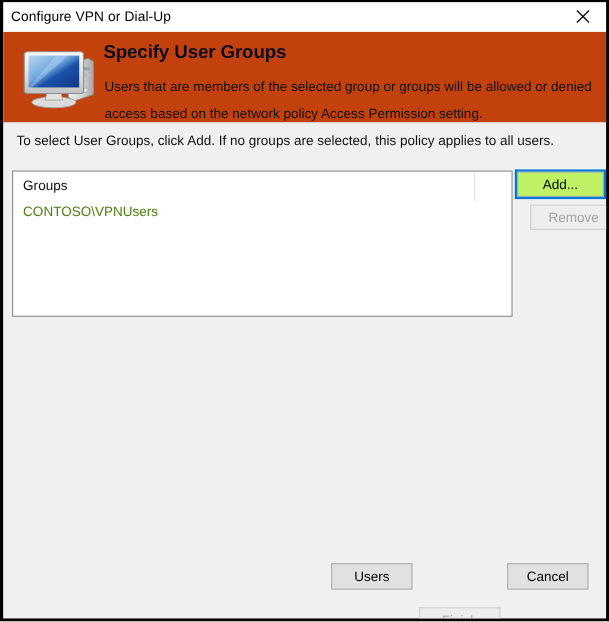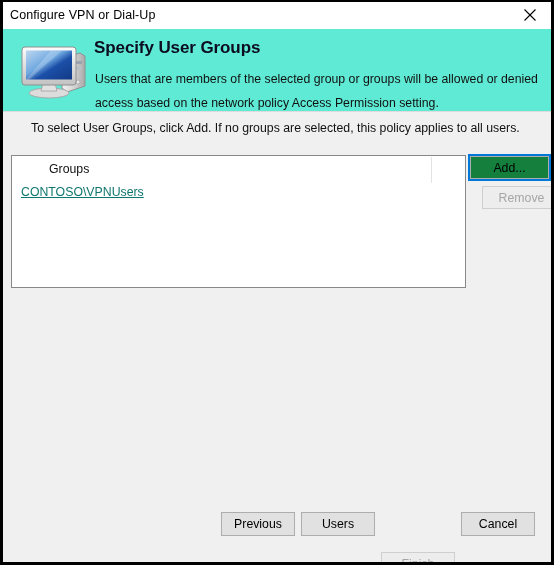--- a/index.html
+++ b/index.html
@@ -48,21 +48,21 @@
     align-items: center;
     justify-content: center;
     background: transparent;
   }
   #close-button svg { display: block; }
 
   
   #header-band {
     position: relative;
     height: 82px;
-    background: #5eead4;
+    background: #c2410c;
     border-bottom: 1px solid #dcdcdc;
   }
   #header-icon {
     position: absolute;
     left: 14px;
     top: 8px;
     width: 74px;
     height: 66px;
   }
   #header-icon svg { display: block; }
@@ -88,21 +88,21 @@
 
   
   #body-area {
     position: relative;
     height: 453px;
     background: #f0f0f0;
   }
 
   #instruction {
     position: absolute;
-    left: 28px;
+    left: 12px;
     top: 9px;
     font-size: 12.3px;
     color: #111111;
     white-space: nowrap;
   }
 
   
   #groups-listbox {
     position: absolute;
     left: 8px;
@@ -122,49 +122,47 @@
     height: 26px;
     background: #e3e3e3;
   }
   .list-header-row {
     position: absolute;
     left: 9px;
     top: 6px;
     font-size: 12.3px;
     color: #111111;
     white-space: nowrap;
-    margin-left: 28px;
   }
   .list-item-row {
     position: absolute;
     left: 9px;
     top: 29px;
     font-size: 12.3px;
-    color: #0f766e;
-    white-space: nowrap;
-    text-decoration: underline;
+    color: #4d7c0f;
+    white-space: nowrap;
   }
 
   
   .side-btn {
     position: absolute;
     left: 467px;
     width: 79px;
     height: 23px;
     box-sizing: border-box;
     font-size: 12.3px;
     font-family: "Liberation Sans", sans-serif;
     display: flex;
     align-items: center;
     justify-content: center;
     padding: 0;
   }
   #add-button {
     top: 44px;
-    background: #15803d;
+    background: #bef264;
     border: 1px solid #adadad;
     color: #000000;
     outline: 2px solid #0078d7;
     outline-offset: 0px;
   }
   #remove-button {
     top: 74px;
     background: #ededed;
     border: 1px solid #cfcfcf;
     color: #a6a6a6;
@@ -258,19 +256,18 @@
 
     <div id="groups-listbox">
       <div id="column-divider"></div>
       <div class="list-header-row">Groups</div>
       <div class="list-item-row">CONTOSO\VPNUsers</div>
     </div>
 
     <button class="side-btn" id="add-button">Add...</button>
     <button class="side-btn" id="remove-button" disabled="">Remove</button>
 
-    <button class="bottom-btn" id="previous-button">Previous</button>
     <button class="bottom-btn" id="next-button">Users</button>
     <button class="bottom-btn disabled" id="finish-button" disabled="">Finish</button>
     <button class="bottom-btn" id="cancel-button">Cancel</button>
 
   </div>
 </div>
 
 </body></html>

